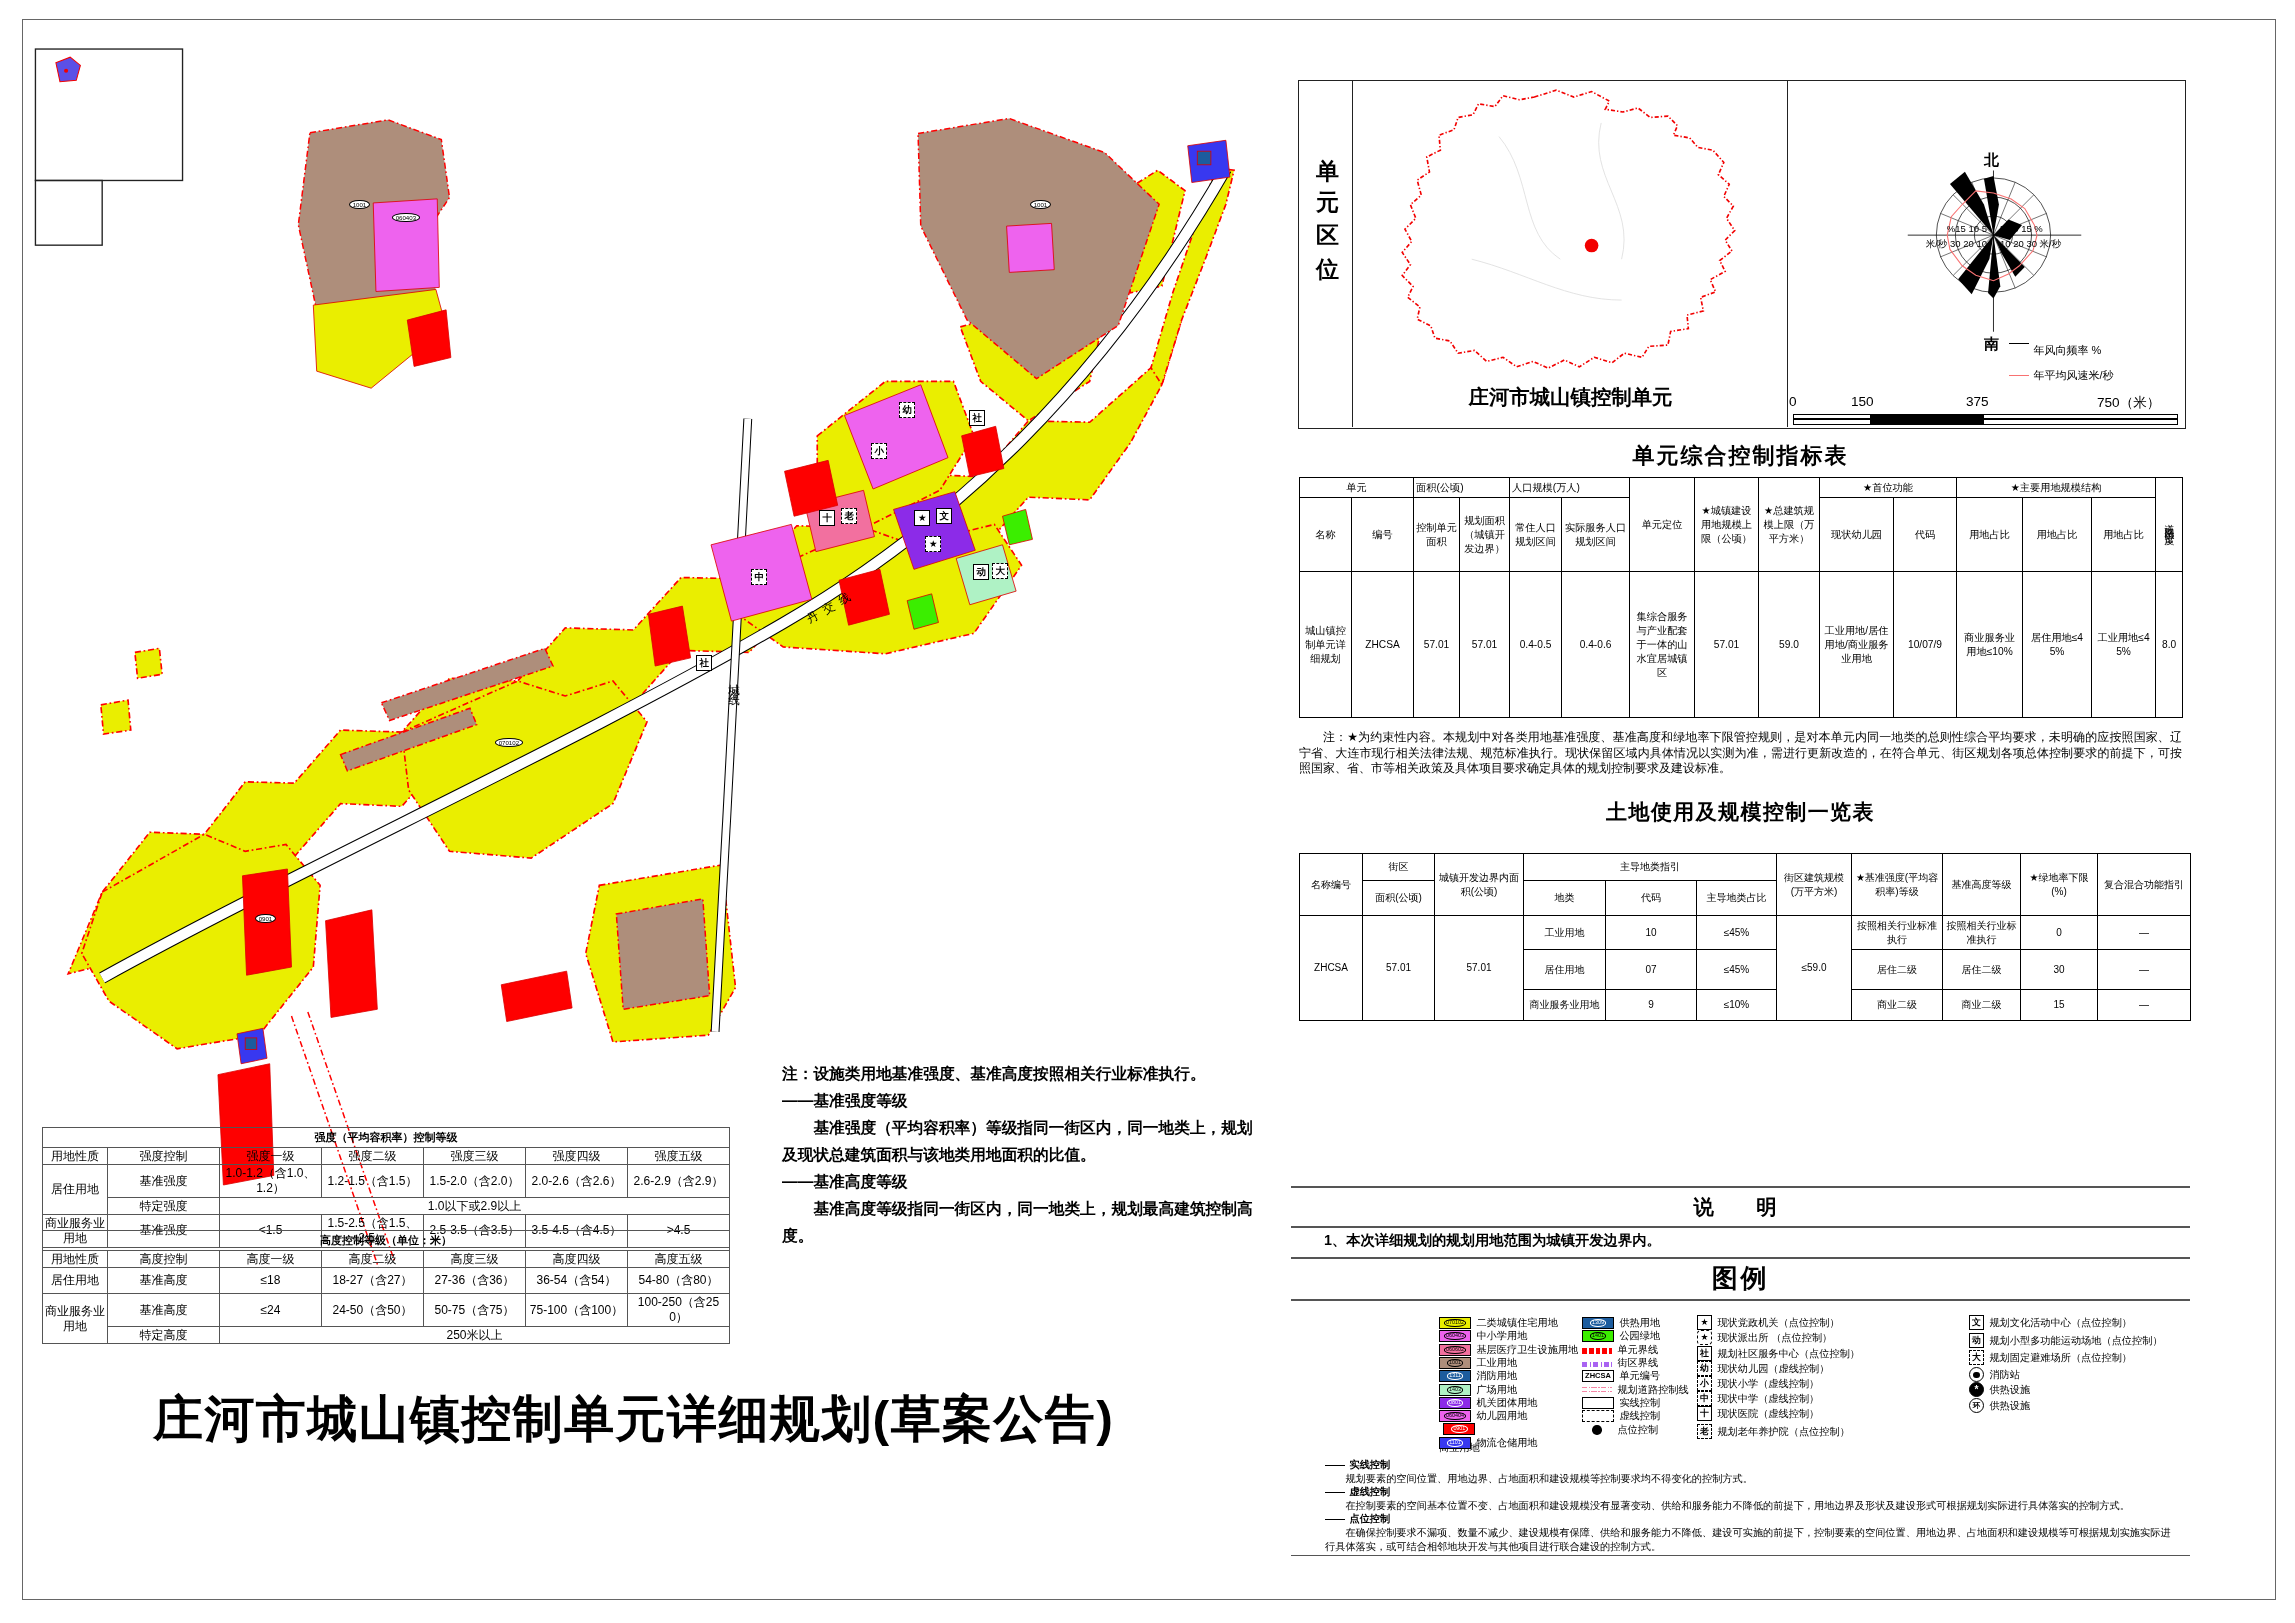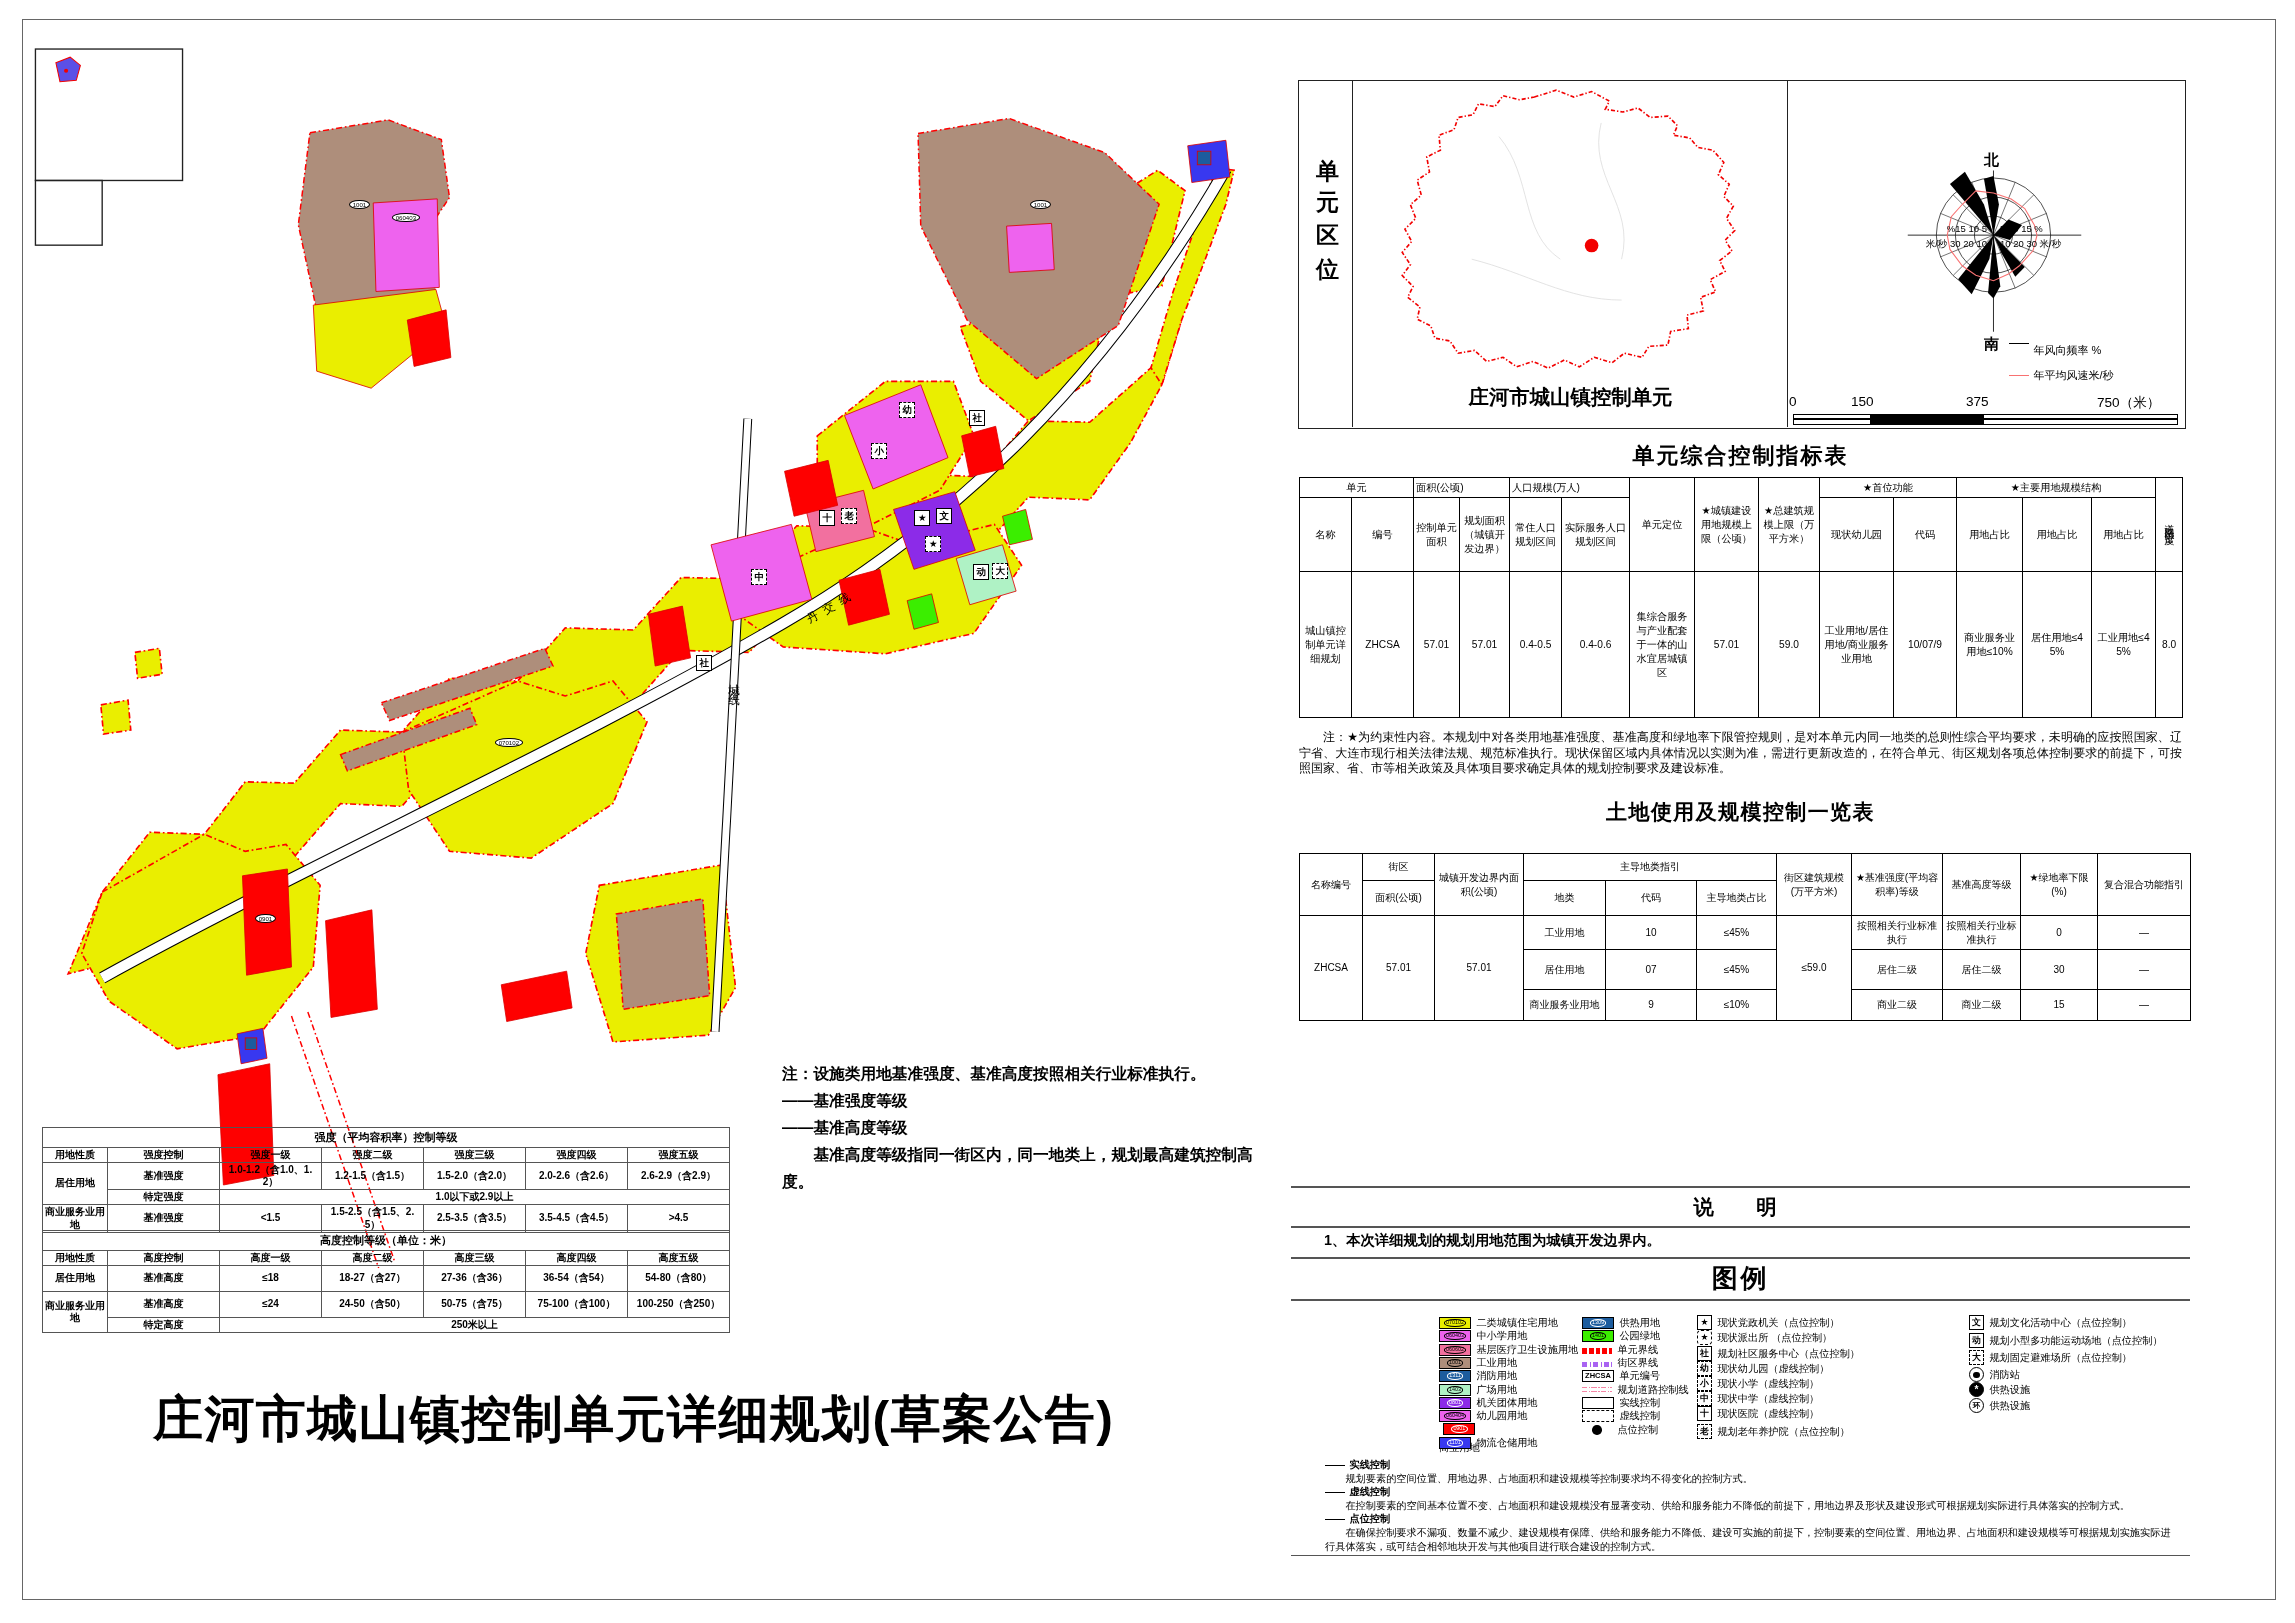--- a/index.html
+++ b/index.html
@@ -7,22 +7,22 @@
        font-family:"Liberation Sans","DejaVu Sans",sans-serif;color:#000;}
   .abs{position:absolute;}
   .pageborder{border:1.4px solid #666;}
   .bx{border:1.4px solid #222;}
   .vtext{writing-mode:vertical-rl;text-orientation:upright;}
   
   table{border-collapse:collapse;table-layout:fixed;}
   .t td,.t th{border:0.7px solid #000;font-weight:normal;text-align:center;vertical-align:middle;
     padding:1.4px 2px;line-height:1.35;word-break:break-all;}
   .t{border:1.4px solid #000;}
-  .lt td,.lt th{border:0.7px solid #555;font-weight:bold;text-align:center;vertical-align:middle;
-    padding:0.7px 1.4px;line-height:1.25;word-break:break-all;font-size:10px;}
+  .lt td,.lt th{border:0.7px solid #555;font-weight:normal;text-align:center;vertical-align:middle;
+    padding:0.7px 1.4px;line-height:1.25;word-break:break-all;font-size:12px;}
   .lt{border:1.4px solid #444;}
   .lt .ttl{font-weight:bold;font-size:11px;}
   
   .lg-row{position:absolute;display:flex;align-items:center;gap:5.4px;height:13.6px;}
   .sw{width:30px;height:10.2px;border:0.7px solid #000;display:flex;align-items:center;justify-content:center;flex:none;}
   .sw .code{font-size:5.4px;line-height:1;border:0.7px solid #000;border-radius:50%;padding:0 1.4px;background:transparent;}
   .lg-label{font-size:10.2px;white-space:nowrap;}
   .micon{width:13px;height:13px;border:1.1px solid #000;display:flex;align-items:center;justify-content:center;
     font-size:8.9px;font-weight:bold;background:#fff;flex:none;line-height:1;}
   .micon.dash{border-style:dashed;}
@@ -244,20 +244,21 @@
   <tr style="height:14.3px;">
         <td>特定高度</td>
         <td colspan="5">250米以上</td>
       </tr>
 </tbody>
   </table>
 
 <div class="abs" style="left:782px;top:1060px;width:485px;font-size:15.7px;font-weight:bold;line-height:27px;">
   <div>注：设施类用地基准强度、基准高度按照相关行业标准执行。</div>
   <div>——基准强度等级</div>
+  <div class="ind">基准强度（平均容积率）等级指同一街区内，同一地类上，规划及现状总建筑面积与该地类用地面积的比值。</div>
   <div>——基准高度等级</div>
   <div class="ind">基准高度等级指同一街区内，同一地类上，规划最高建筑控制高度。</div>
 </div>
 
 <div class="abs" style="left:153px;top:1386px;font-size:50px;font-weight:bold;letter-spacing:1.4px;">庄河市城山镇控制单元详细规划(草案公告)</div>
 
 <div class="abs bx" style="left:1298px;top:80px;width:886px;height:347px;"></div>
 <div class="abs" style="left:1352px;top:80px;width:0;height:347px;border-left:1.4px solid #222;"></div>
 <div class="abs" style="left:1787px;top:80px;width:0;height:347px;border-left:1.4px solid #222;"></div>
 

